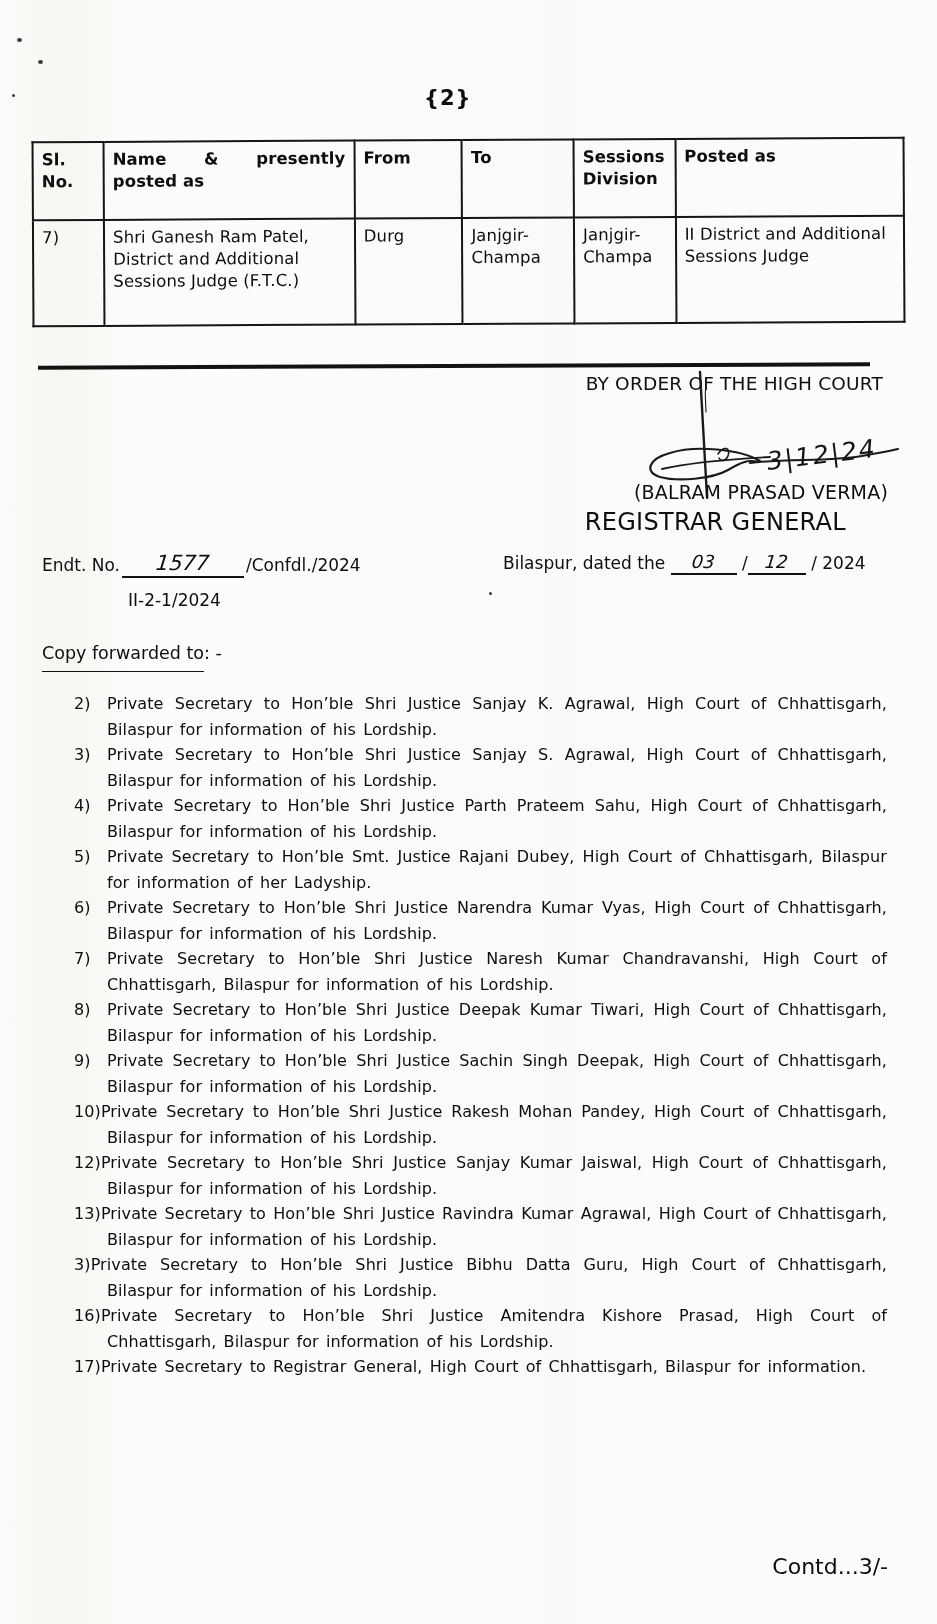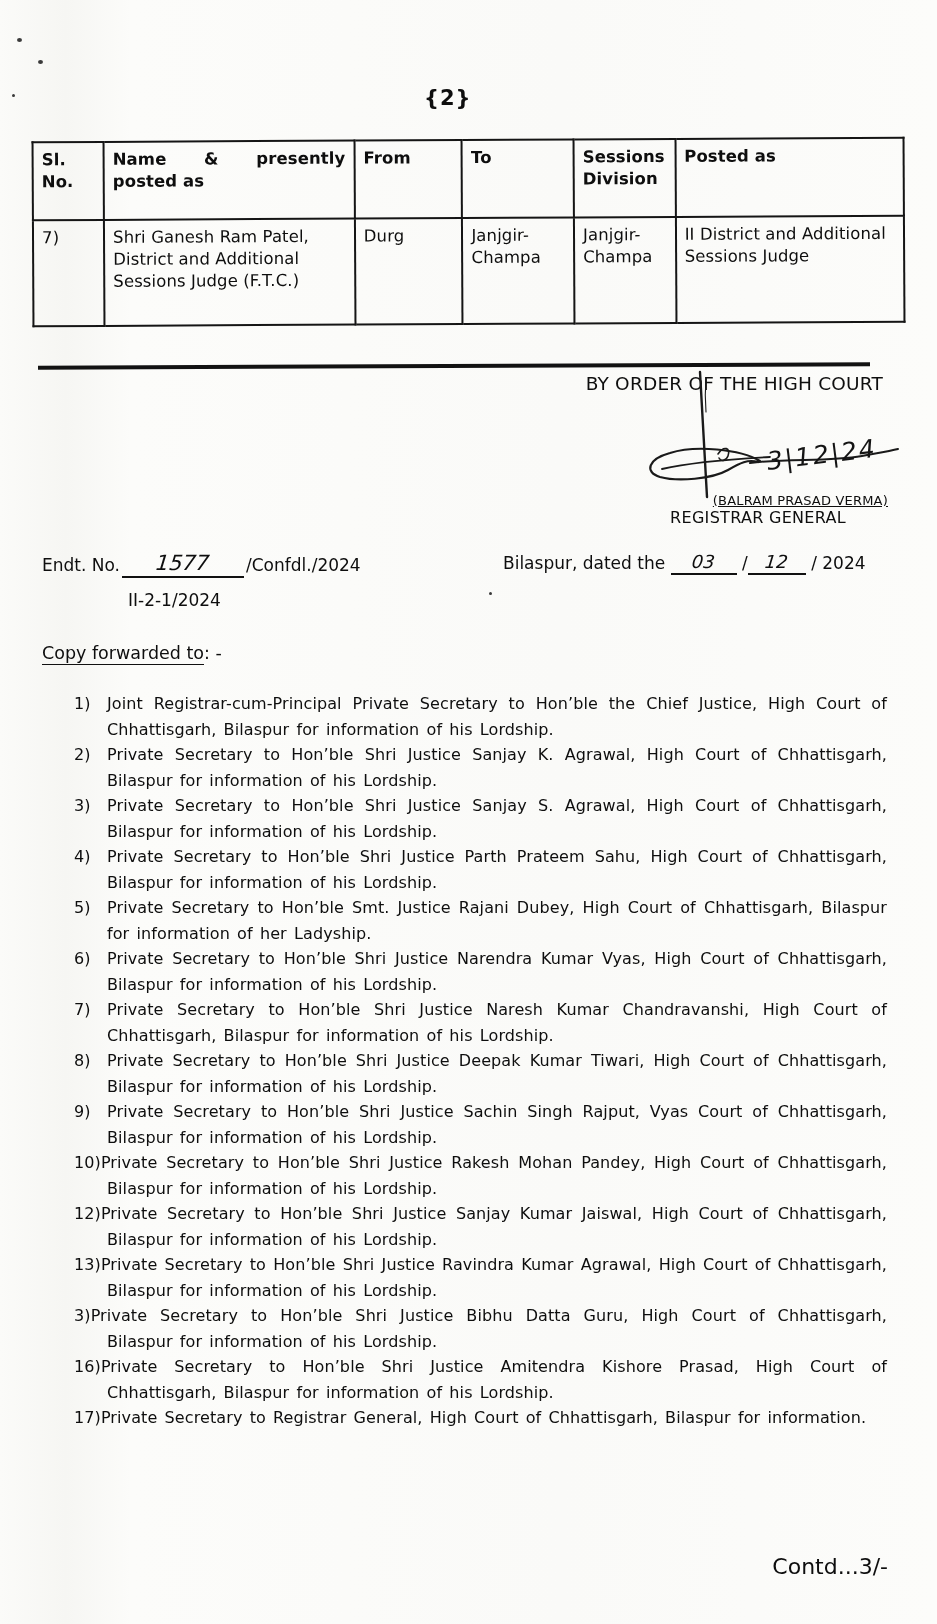--- a/index.html
+++ b/index.html
@@ -23,34 +23,34 @@
   table.transfer th.nojust { text-align:left; }
   table.transfer tbody tr { height:106px; }
   td.cell-sl { text-align:right; padding-right:10px; }
   td.just { text-align:justify; }
 
   .rule { position:absolute; left:38px; top:364px; width:832px; height:4px; background:#121212; transform:rotate(-0.25deg); }
 
   .by-order { position:absolute; right:54px; top:373px; font-size:18.5px; letter-spacing:0.2px; }
   .sig-svg { position:absolute; left:600px; top:366px; pointer-events:none; }
   .sig-date-text { font-size:25px; font-style:italic; letter-spacing:2px; fill:#141414; font-family:"DejaVu Sans", sans-serif; }
-  .sig-name { position:absolute; right:49px; top:493px; font-size:13px; letter-spacing:0.2px;text-decoration:underline; }
-  .sig-title { position:absolute; right:91px; top:508px; font-size:16px; letter-spacing:0.3px;margin-left:36px; }
+  .sig-name { position:absolute; right:49px; top:481px; font-size:19px; letter-spacing:0.2px; }
+  .sig-title { position:absolute; right:91px; top:508px; font-size:24px; letter-spacing:0.3px;margin-left:36px; }
 
   .endt-left { position:absolute; left:42px; top:552px; font-size:17px; }
   .ul-box { display:inline-block; width:122px; border-bottom:2px solid #111; text-align:center; margin:0 2px; }
   .hw { font-style:italic; font-size:21px; position:relative; top:-1px; display:inline-block; transform:skewX(-6deg); }
   .hw-sm { font-style:italic; font-size:18px; position:relative; top:-1px; display:inline-block; transform:skewX(-6deg); }
   .endt-ref { position:absolute; left:128px; top:590px; font-size:17px; }
   .endt-right { position:absolute; left:503px; top:552px; font-size:17px; }
   .ul-day { display:inline-block; width:66px; border-bottom:2px solid #111; text-align:center; }
   .ul-month { display:inline-block; width:58px; border-bottom:2px solid #111; text-align:center; }
 
   .copy-heading { position:absolute; left:42px; top:643px; font-size:17.5px; }
-  .copy-heading .underlined { border-bottom:1.6px solid #111; padding-bottom:1px; }
+  .copy-heading .underlined { border-bottom:1.6px solid #111; padding-bottom:8px; }
 
   .cf-list { position:absolute; left:74px; top:691px; width:813px; font-size:16px;
     line-height:25.5px; text-align:justify; word-spacing:2px; letter-spacing:0.1px; }
   .cf-item { padding-left:33px; text-indent:-33px; }
   .cf-no { display:inline-block; width:33px; text-indent:0; }
   .cf-no.wide { width:auto; }
 
   .contd { position:absolute; right:49px; top:1554px; font-size:22px; }
 </style>
 </head>
@@ -117,29 +117,28 @@
 
   <div class="endt-left"><span>Endt. No.</span><span class="ul-box"><span class="hw">1577</span></span><span>/Confdl./2024</span></div>
 
   <div class="endt-ref">II-2-1/2024</div>
 
   <div class="endt-right"><span>Bilaspur, dated the</span> <span class="ul-day"><span class="hw-sm">03</span></span> <span>/</span><span class="ul-month"><span class="hw-sm">12</span></span> <span>/</span> <span>2024</span></div>
 
   <div class="copy-heading"><span class="underlined">Copy forwarded to</span><span>: -</span></div>
 
   <div class="cf-list">
-      <div class="cf-item"><span class="cf-no">1)</span><span class="cf-text">Joint Registrar-cum-Principal Private Secretary to Hon’ble the Chief Justice, High Court of Chhattisgarh, Bilaspur for information of his Lordship.</span></div>
       <div class="cf-item"><span class="cf-no">2)</span><span class="cf-text">Private Secretary to Hon’ble Shri Justice Sanjay K. Agrawal, High Court of Chhattisgarh, Bilaspur for information of his Lordship.</span></div>
       <div class="cf-item"><span class="cf-no">3)</span><span class="cf-text">Private Secretary to Hon’ble Shri Justice Sanjay S. Agrawal, High Court of Chhattisgarh, Bilaspur for information of his Lordship.</span></div>
       <div class="cf-item"><span class="cf-no">4)</span><span class="cf-text">Private Secretary to Hon’ble Shri Justice Parth Prateem Sahu, High Court of Chhattisgarh, Bilaspur for information of his Lordship.</span></div>
       <div class="cf-item"><span class="cf-no">5)</span><span class="cf-text">Private Secretary to Hon’ble Smt. Justice Rajani Dubey, High Court of Chhattisgarh, Bilaspur for information of her Ladyship.</span></div>
       <div class="cf-item"><span class="cf-no">6)</span><span class="cf-text">Private Secretary to Hon’ble Shri Justice Narendra Kumar Vyas, High Court of Chhattisgarh, Bilaspur for information of his Lordship.</span></div>
       <div class="cf-item"><span class="cf-no">7)</span><span class="cf-text">Private Secretary to Hon’ble Shri Justice Naresh Kumar Chandravanshi, High Court of Chhattisgarh, Bilaspur for information of his Lordship.</span></div>
       <div class="cf-item"><span class="cf-no">8)</span><span class="cf-text">Private Secretary to Hon’ble Shri Justice Deepak Kumar Tiwari, High Court of Chhattisgarh, Bilaspur for information of his Lordship.</span></div>
-      <div class="cf-item"><span class="cf-no">9)</span><span class="cf-text">Private Secretary to Hon’ble Shri Justice Sachin Singh Rajput, Vyas Court of Chhattisgarh, Bilaspur for information of his Lordship.</span></div>
+      <div class="cf-item"><span class="cf-no">9)</span><span class="cf-text">Private Secretary to Hon’ble Shri Justice Sachin Singh Deepak, High Court of Chhattisgarh, Bilaspur for information of his Lordship.</span></div>
       <div class="cf-item"><span class="cf-no wide">10)</span><span class="cf-text">Private Secretary to Hon’ble Shri Justice Rakesh Mohan Pandey, High Court of Chhattisgarh, Bilaspur for information of his Lordship.</span></div>
       <div class="cf-item"><span class="cf-no wide">12)</span><span class="cf-text">Private Secretary to Hon’ble Shri Justice Sanjay Kumar Jaiswal, High Court of Chhattisgarh, Bilaspur for information of his Lordship.</span></div>
       <div class="cf-item"><span class="cf-no wide">13)</span><span class="cf-text">Private Secretary to Hon’ble Shri Justice Ravindra Kumar Agrawal, High Court of Chhattisgarh, Bilaspur for information of his Lordship.</span></div>
       <div class="cf-item"><span class="cf-no wide">3)</span><span class="cf-text">Private Secretary to Hon’ble Shri Justice Bibhu Datta Guru, High Court of Chhattisgarh, Bilaspur for information of his Lordship.</span></div>
       <div class="cf-item"><span class="cf-no wide">16)</span><span class="cf-text">Private Secretary to Hon’ble Shri Justice Amitendra Kishore Prasad, High Court of Chhattisgarh, Bilaspur for information of his Lordship.</span></div>
       <div class="cf-item"><span class="cf-no wide">17)</span><span class="cf-text">Private Secretary to Registrar General, High Court of Chhattisgarh, Bilaspur for information.</span></div>
     </div>
 
   <div class="contd">Contd...3/-</div>
 

